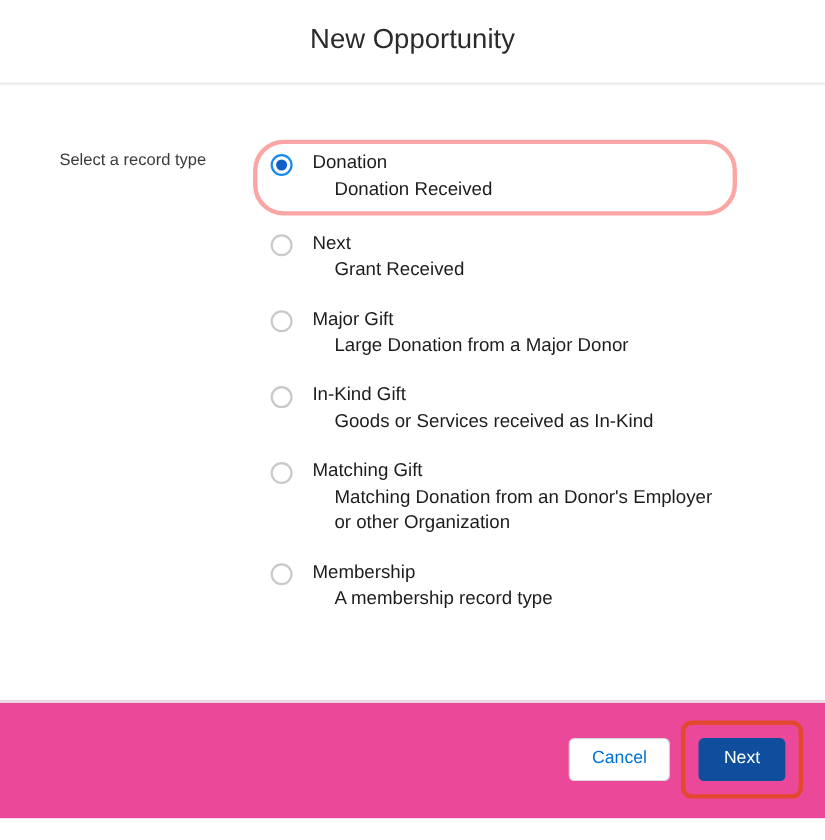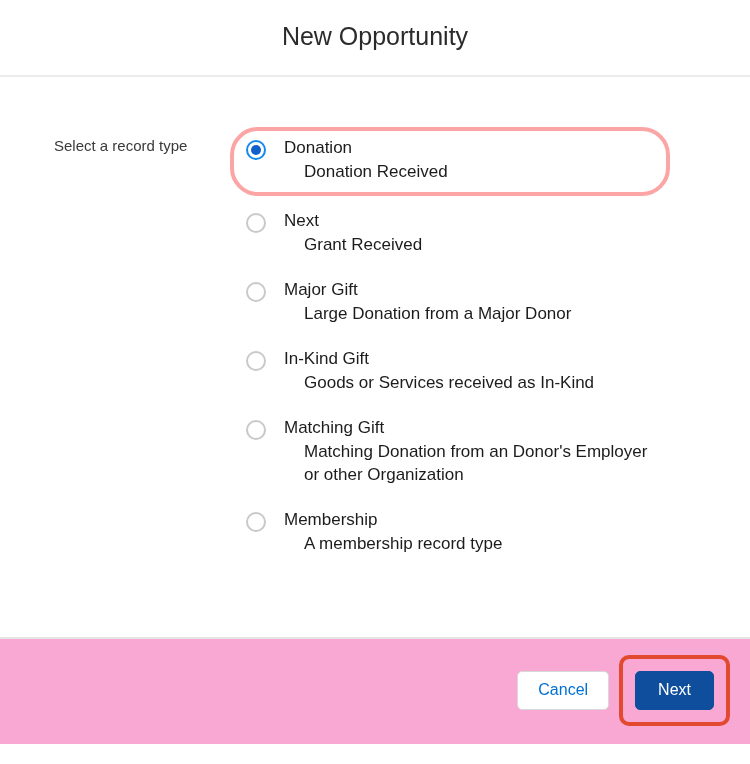--- a/index.html
+++ b/index.html
@@ -89,21 +89,21 @@
     line-height: 1.3;
   }
   .opt-desc {
     font-size: 17px;
     color: #1c1c1c;
     line-height: 1.35;
     margin-left: 20px;
     margin-top: 2px;
   }
   .modal-footer {
-    background: #f9a8d4;
+    background: #ec4899;
     border-top: 2px solid #e5e5e5;
     padding: 16px 20px 18px 20px;
     display: flex;
     justify-content: flex-end;
     align-items: center;
     gap: 10px;
   }
   .btn {
     font-size: 16px;
     padding: 8px 20px;

